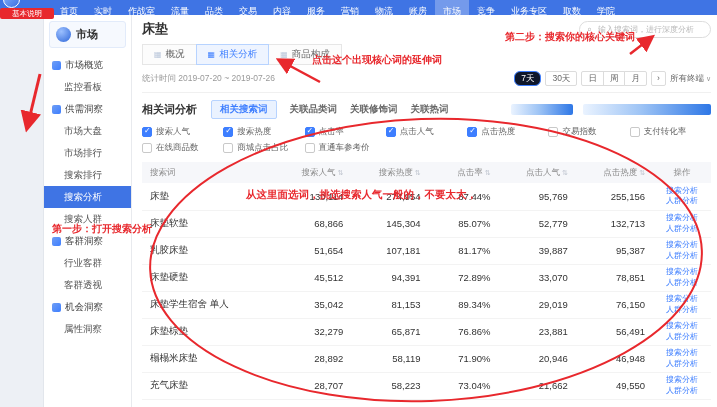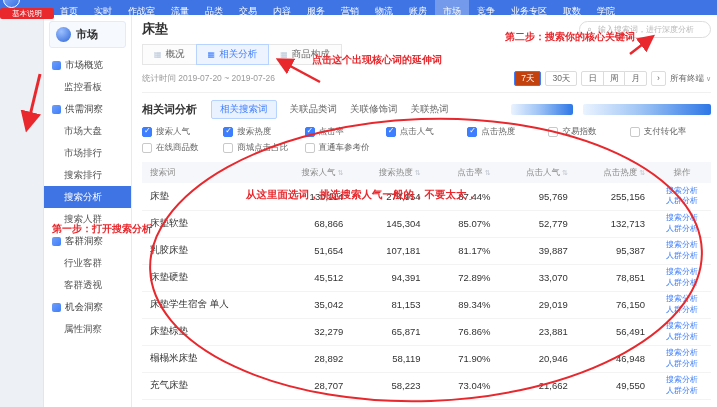--- a/index.html
+++ b/index.html
@@ -50,32 +50,32 @@
   .ptab-ico { font-size:8px; color:#b9c6da; }
   .ptab.active { color:#3d7eff; background:#eef4ff; border-color:#b7d3ff; position:relative; z-index:1; }
   .ptab.active .ptab-ico { color:#3d7eff; }
 
   .toolbar { display:flex; align-items:center; justify-content:space-between; margin-top:6px;
              padding-bottom:6px; border-bottom:1px solid #f0f0f0; }
   .stat-time { font-size:8.5px; color:#9a9a9a; }
   .controls { display:flex; align-items:center; gap:4px; }
   .btn { height:15px; line-height:13px; padding:0 6px; border:1px solid #dcdcdc; border-radius:2px;
          font-size:8.5px; color:#666; background:#fff; cursor:pointer; white-space:nowrap; }
-  .btn.active { background:#c2410c; border-color:#3d7eff; color:#fff; }
+  .btn.active { background:#0f172a; border-color:#3d7eff; color:#fff;border-radius:6px; }
   .seg { display:flex; }
   .seg .btn { border-radius:0; margin-left:-1px; }
   .seg .btn:first-child { border-radius:2px 0 0 2px; margin-left:0; }
   .seg .btn:last-child { border-radius:0 2px 2px 0; }
   .chev { width:15px; padding:0; text-align:center; }
   .terminal { font-size:8.5px; color:#666; display:flex; align-items:center; gap:2px; cursor:pointer; }
   .caret { font-size:7px; color:#999; }
 
   .analysis-head { display:flex; align-items:center; margin-top:7px; gap:14px; }
   .analysis-title { font-size:11px; font-weight:bold; color:#333; margin:0; white-space:nowrap; }
-  .atabs { display:flex; align-items:center; gap:13px; font-size:9.5px; color:#666; }
+  .atabs { display:flex; align-items:center; gap:13px; font-size:9.5px; color:#666;font-weight:bold; }
   .atab { cursor:pointer; padding:2px 0; white-space:nowrap; }
   .atab.active { color:#3d7eff; background:#eaf2ff; border:1px solid #b7d3ff; border-radius:2px; padding:2px 8px; }
   .legend { margin-left:auto; display:flex; gap:10px; align-items:center; }
   .strip { height:11px; border-radius:2px; background:linear-gradient(90deg,#eaf3ff 0%,#9ec4f5 45%,#2e77e6 100%); }
   .strip.s1 { width:62px; } .strip.s2 { width:128px; }
 
   .metrics { display:grid; grid-template-columns:repeat(7,1fr); margin-top:7px; }
   .metrics.second { margin-top:4px; }
   .metric { display:flex; align-items:center; gap:4px; font-size:8.5px; color:#666; cursor:pointer; white-space:nowrap; }
   .cb { width:10px; height:10px; border:1px solid #c9c9c9; border-radius:2px; background:#fff; flex:none; position:relative; }

